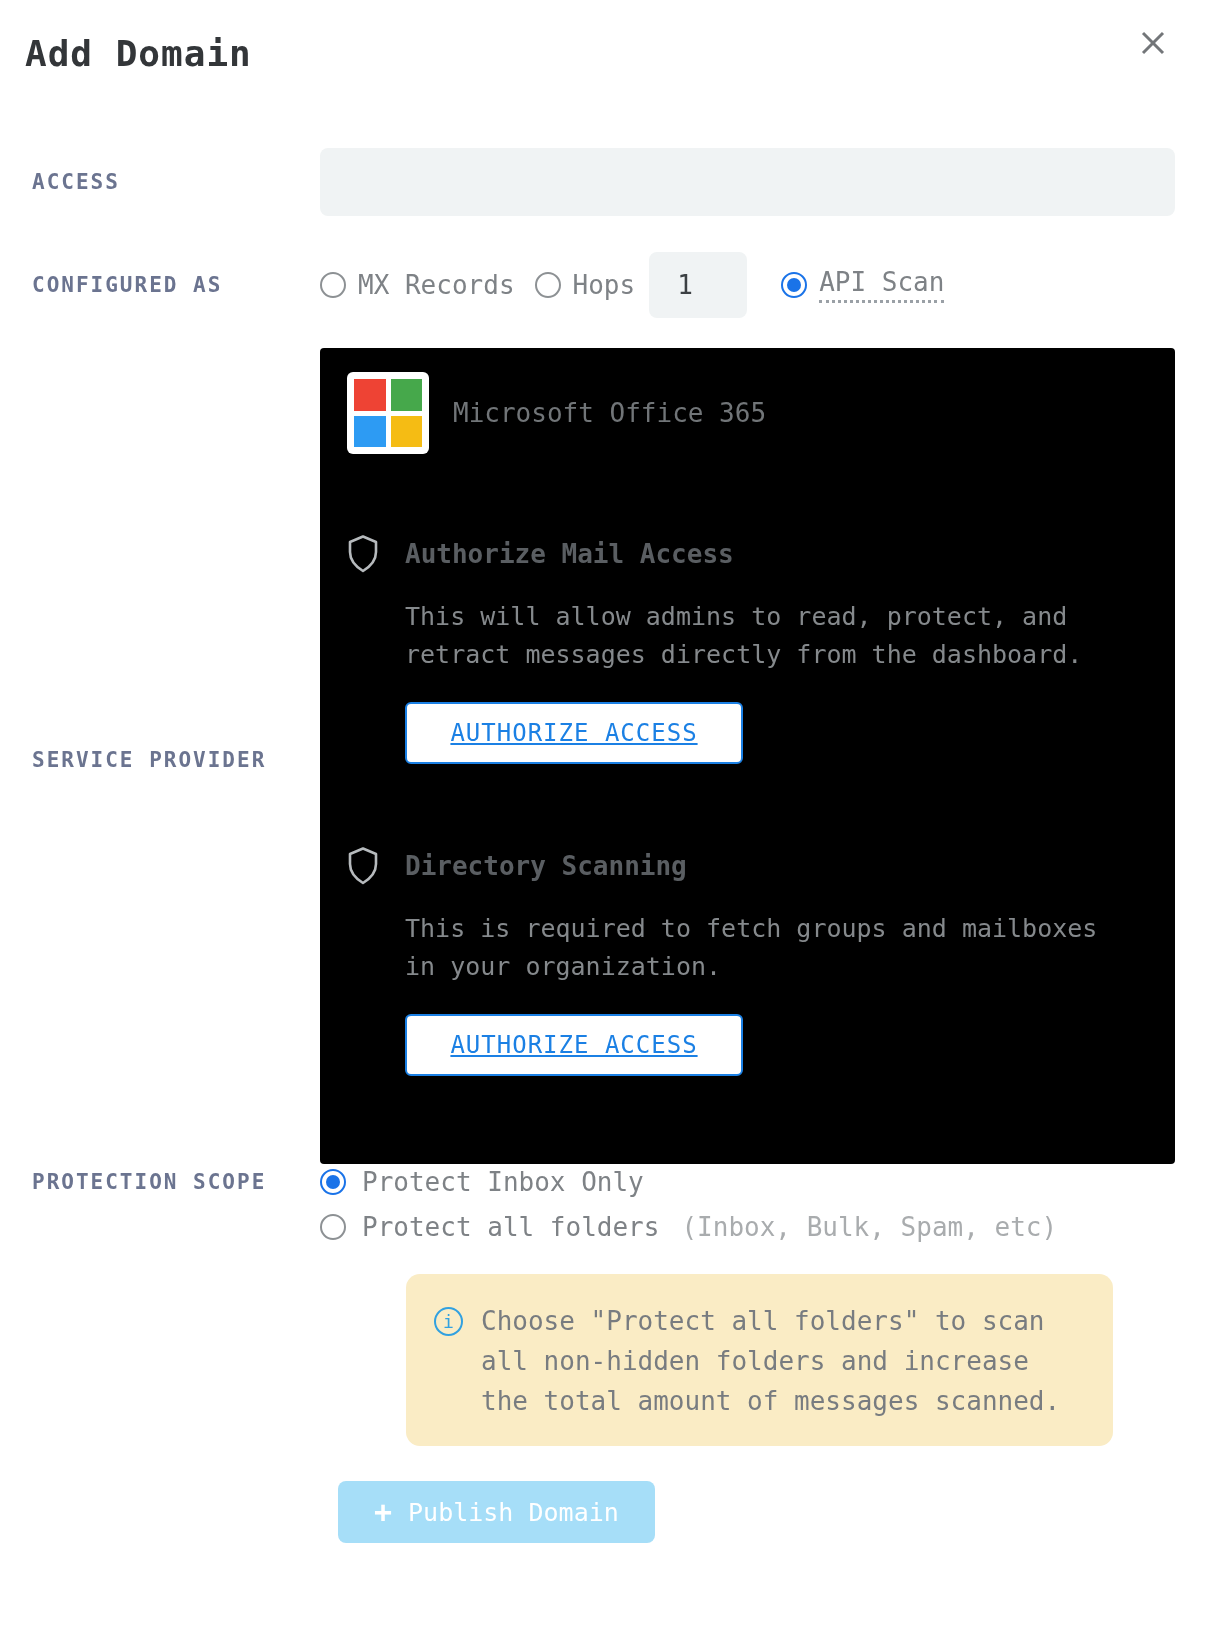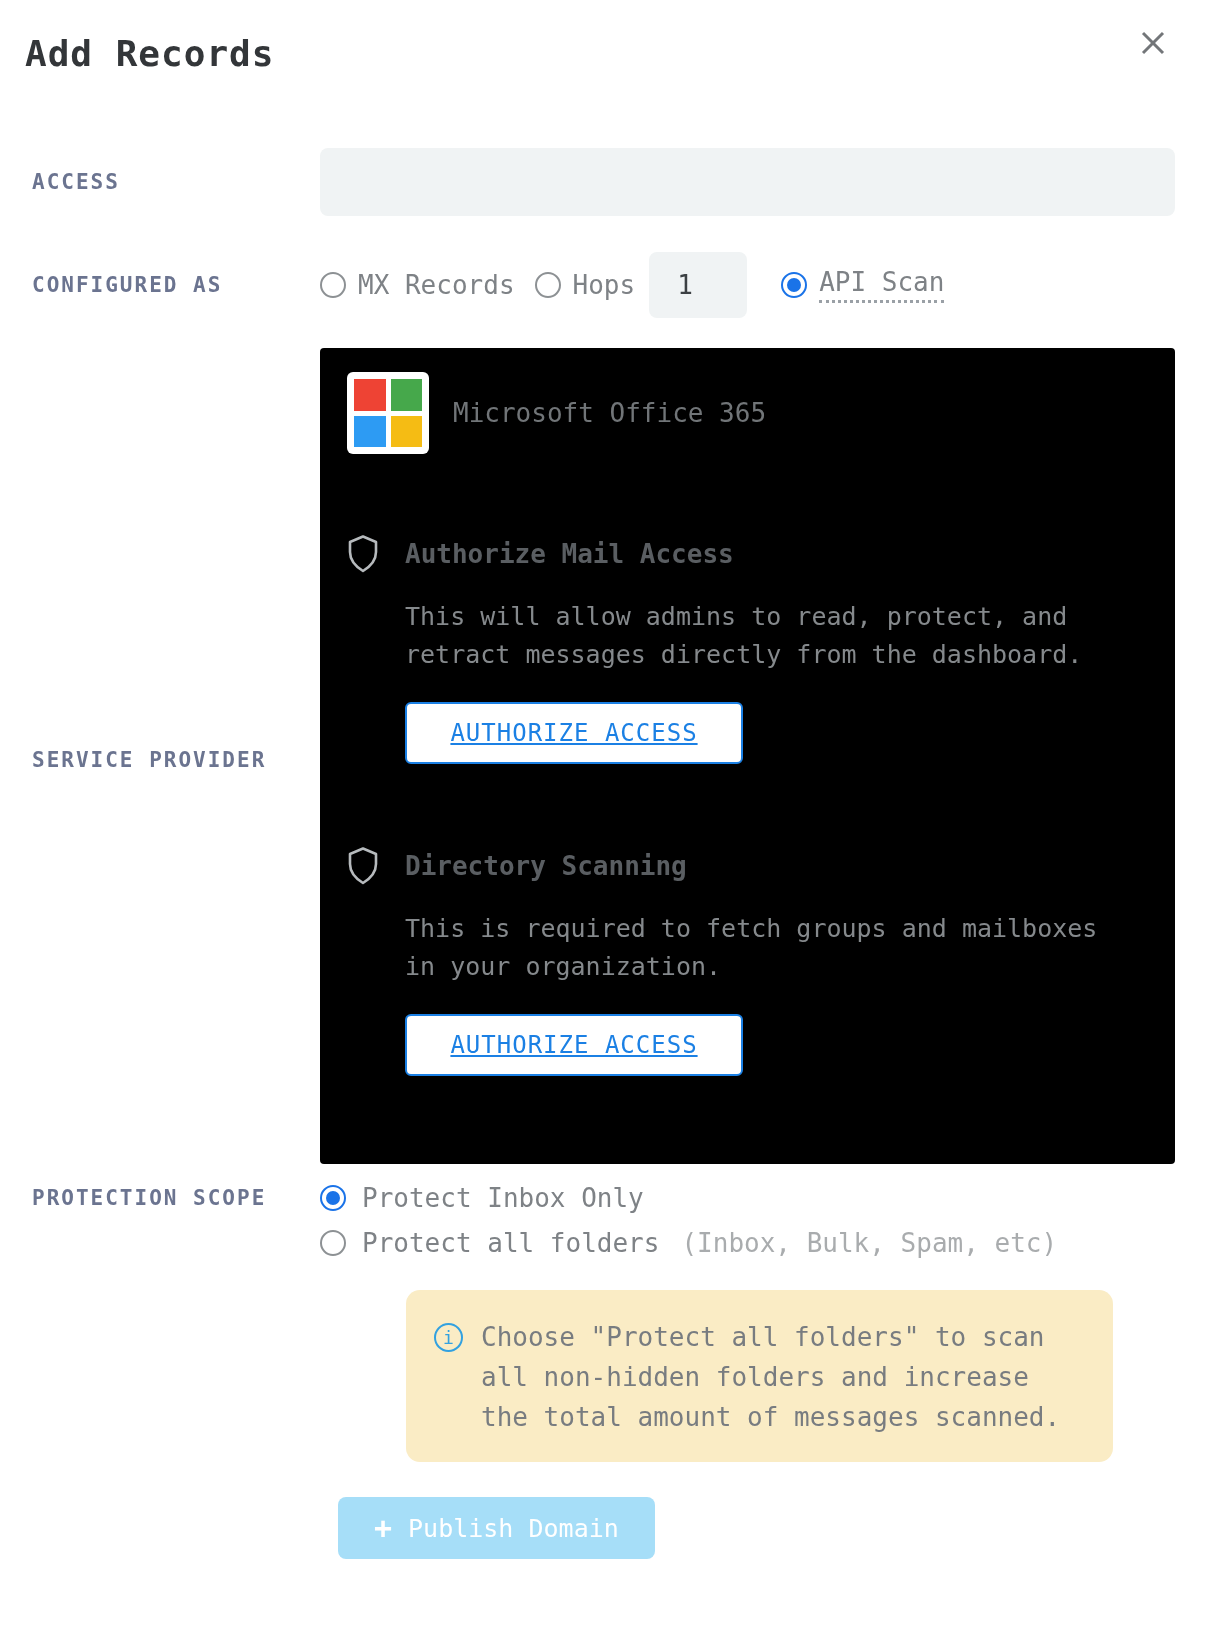--- a/index.html
+++ b/index.html
@@ -53,21 +53,21 @@
   .auth-section + .auth-section { margin-top:82px; }
   .section-head { display:flex; align-items:center; gap:26px; }
   .section-title { font-size:26px; font-weight:bold; color:#5a5e62; }
   .section-desc { margin-left:58px; margin-top:24px; width:725px; font-size:25px;
     line-height:38px; color:#85898c; }
   .authorize-btn { margin-left:58px; margin-top:28px; width:338px; height:62px;
     background:#ffffff; border:2px solid #1b80e4; border-radius:6px; color:#1b80e4;
     font-family:inherit; font-size:24px; letter-spacing:1px; cursor:pointer;text-decoration:underline; }
 
   
-  .row-scope { margin-top:16px; align-items:flex-start; }
+  .row-scope { align-items:flex-start; }
   .row-scope .f-label { padding-top:6px; }
   .scope-option { display:flex; align-items:center; gap:16px; height:36px; cursor:pointer;
     font-size:26px; color:#7e8286; }
   .scope-option + .scope-option { margin-top:9px; }
   .scope-hint { color:#a9acae; margin-left:6px; }
 
   .info-box { margin-left:86px; margin-top:29px; width:707px; background:#faecc5;
     border-radius:14px; padding:27px 40px 25px 28px; display:flex; gap:18px; }
   .info-icon { width:29px; height:29px; border:2px solid #32a1e0; border-radius:50%;
     color:#32a1e0; font-size:18px; line-height:25px; text-align:center; flex:none;
@@ -78,21 +78,21 @@
     background:#a6def8; border:none; border-radius:8px; color:#ffffff;
     font-family:inherit; font-size:25px; display:inline-flex; align-items:center;
     gap:16px; cursor:pointer; }
   .plus-glyph { font-size:30px; font-weight:bold; line-height:1; }
 </style>
 </head>
 <body>
 
 <div class="dialog">
 
-  <h1 class="dialog-title">Add Records</h1>
+  <h1 class="dialog-title">Add Domain</h1>
 
   <button class="close-btn">
     <svg width="30" height="30" viewBox="0 0 30 30">
       <line x1="5" y1="5" x2="25" y2="25" stroke="#737679" stroke-width="3"></line>
       <line x1="25" y1="5" x2="5" y2="25" stroke="#737679" stroke-width="3"></line>
     </svg>
   </button>
 
   <div class="row row-domain">
     <div class="f-label">ACCESS</div>

